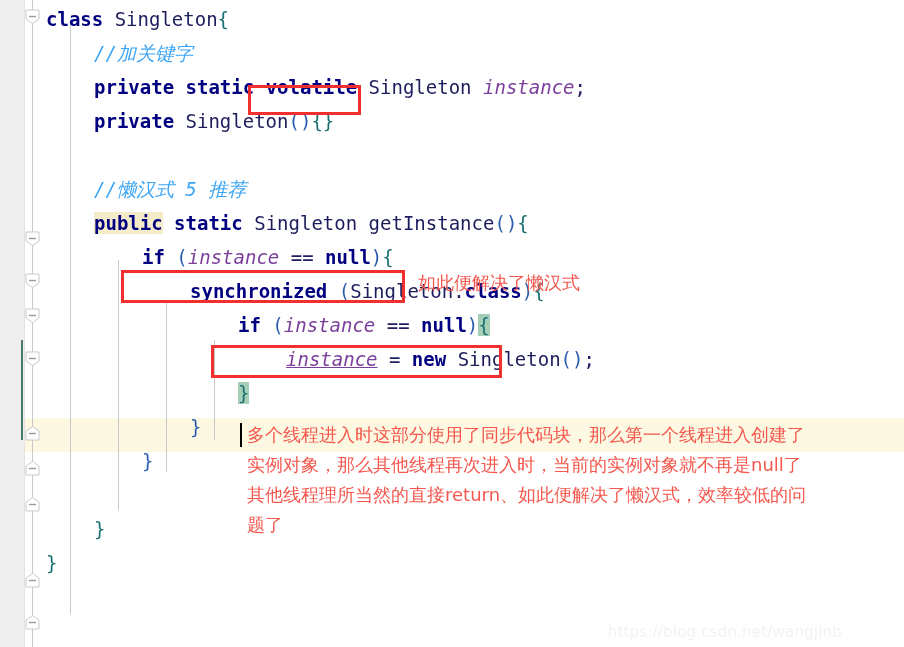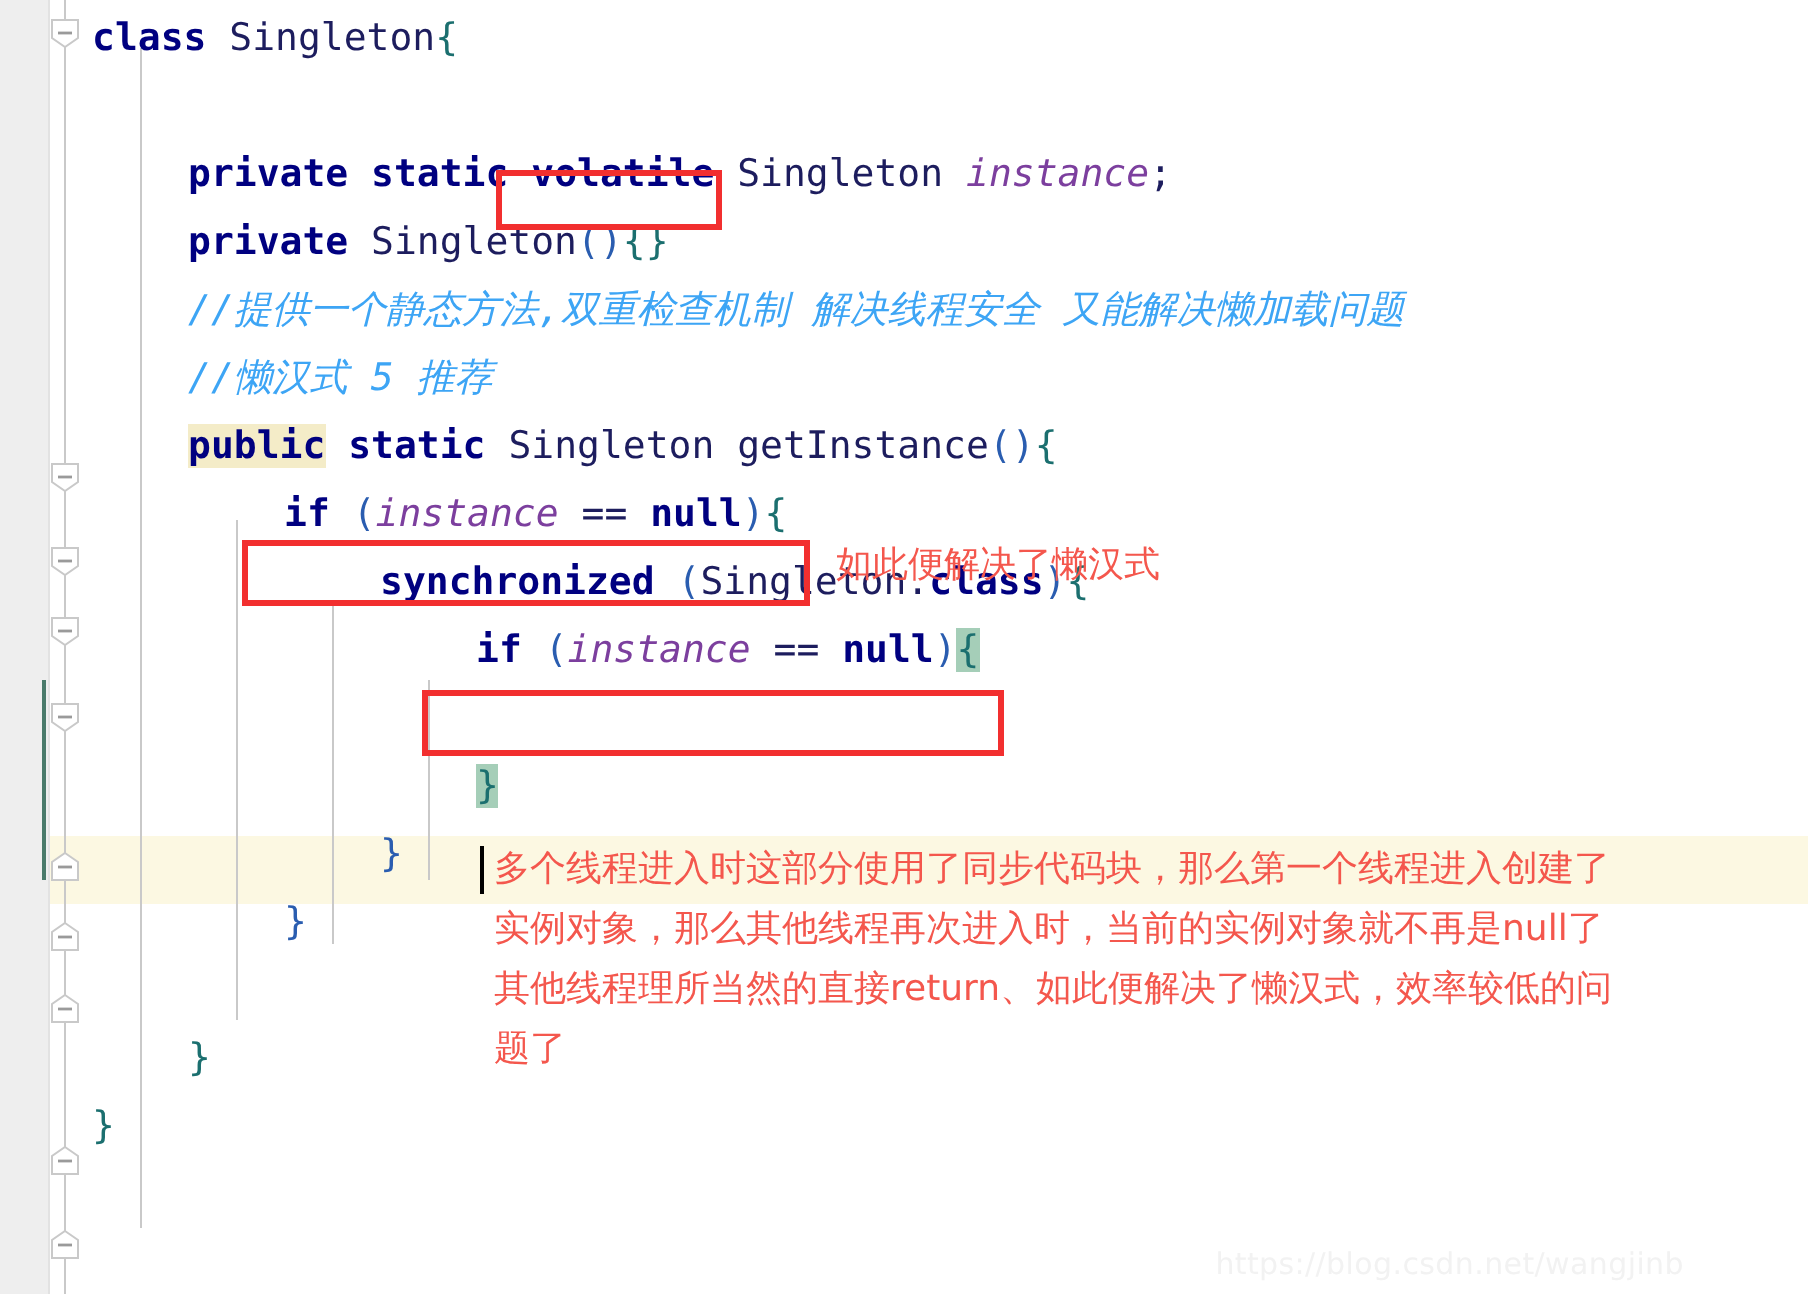--- a/index.html
+++ b/index.html
@@ -185,28 +185,29 @@
 
   <div id="iguides">
       <div class="iguide" style="left: 70px; top: 24px; height: 590px;"></div>
       <div class="iguide" style="left: 118px; top: 260px; height: 250px;"></div>
       <div class="iguide" style="left: 166px; top: 300px; height: 172px;"></div>
       <div class="iguide" style="left: 214px; top: 340px; height: 100px;"></div>
     </div>
 
   <div class="code" id="code">
       <div class="ln" style="top: 2px;"><span style="position: absolute; left: 46px;"><span class="kw">class</span><span class="pun"> </span><span class="typ">Singleton</span><span class="brc">{</span></span></div>
+      <div class="ln" style="top: 36px;"><span style="position: absolute; left: 94px;"><span class="cmt">//加关键字</span></span></div>
       <div class="ln" style="top: 70px;"><span style="position: absolute; left: 94px;"><span class="kw">private</span><span class="pun"> </span><span class="kw">static</span><span class="pun"> </span><span class="kw">volatile</span><span class="pun"> </span><span class="typ">Singleton</span><span class="pun"> </span><span class="fld">instance</span><span class="pun">;</span></span></div>
       <div class="ln" style="top: 104px; padding-left: 40px;"><span style="position: absolute; left: 94px;"><span class="kw">private</span><span class="pun"> </span><span class="typ">Singleton</span><span class="brcb">()</span><span class="brc">{}</span></span></div>
-      <div class="ln" style="top: 138px;"><span style="position: absolute; left: 94px;"><span class="cmt">//提供一个静态方法,双重检查机制 解决线程安全 又能解决懒加载问题</span></span></div>
       <div class="ln" style="top: 172px;"><span style="position: absolute; left: 94px;"><span class="cmt">//懒汉式 5 推荐</span></span></div>
       <div class="ln" style="top: 206px;"><span style="position: absolute; left: 94px;"><span class="kw hl-kw">public</span><span class="pun"> </span><span class="kw">static</span><span class="pun"> </span><span class="typ">Singleton</span><span class="pun"> </span><span class="typ">getInstance</span><span class="brcb">()</span><span class="brc">{</span></span></div>
       <div class="ln" style="top: 240px;"><span style="position: absolute; left: 142px;"><span class="kw">if</span><span class="pun"> </span><span class="brcb">(</span><span class="fld">instance</span><span class="pun"> == </span><span class="kw">null</span><span class="brcb">)</span><span class="brc">{</span></span></div>
       <div class="ln" style="top: 274px;"><span style="position: absolute; left: 190px;"><span class="kw">synchronized</span><span class="pun"> </span><span class="brcb">(</span><span class="typ">Singleton</span><span class="pun">.</span><span class="kw">class</span><span class="brcb">)</span><span class="brc">{</span></span></div>
       <div class="ln" style="top: 308px;"><span style="position: absolute; left: 238px;"><span class="kw">if</span><span class="pun"> </span><span class="brcb">(</span><span class="fld">instance</span><span class="pun"> == </span><span class="kw">null</span><span class="brcb">)</span><span class="brc brmatch">{</span></span></div>
+      <div class="ln" style="top: 342px;"><span style="position: absolute; left: 286px;"><span class="fldu">instance</span><span class="pun"> = </span><span class="kw">new</span><span class="pun"> </span><span class="typ">Singleton</span><span class="brcb">()</span><span class="pun">;</span></span></div>
       <div class="ln" style="top: 376px;"><span style="position: absolute; left: 238px;"><span class="brc brmatch">}</span></span></div>
       <div class="ln" style="top: 410px;"><span style="position: absolute; left: 190px;"><span class="brcb">}</span></span></div>
       <div class="ln" style="top: 444px;"><span style="position: absolute; left: 142px;"><span class="brcb">}</span></span></div>
       <div class="ln" style="top: 512px;"><span style="position: absolute; left: 94px;"><span class="brc">}</span></span></div>
       <div class="ln" style="top: 546px;"><span style="position: absolute; left: 46px;"><span class="brc">}</span></span></div>
     </div>
 
   <div class="caret" id="caret" style="left: 240px; top: 423px;"></div>
 
   <div id="redboxes">

